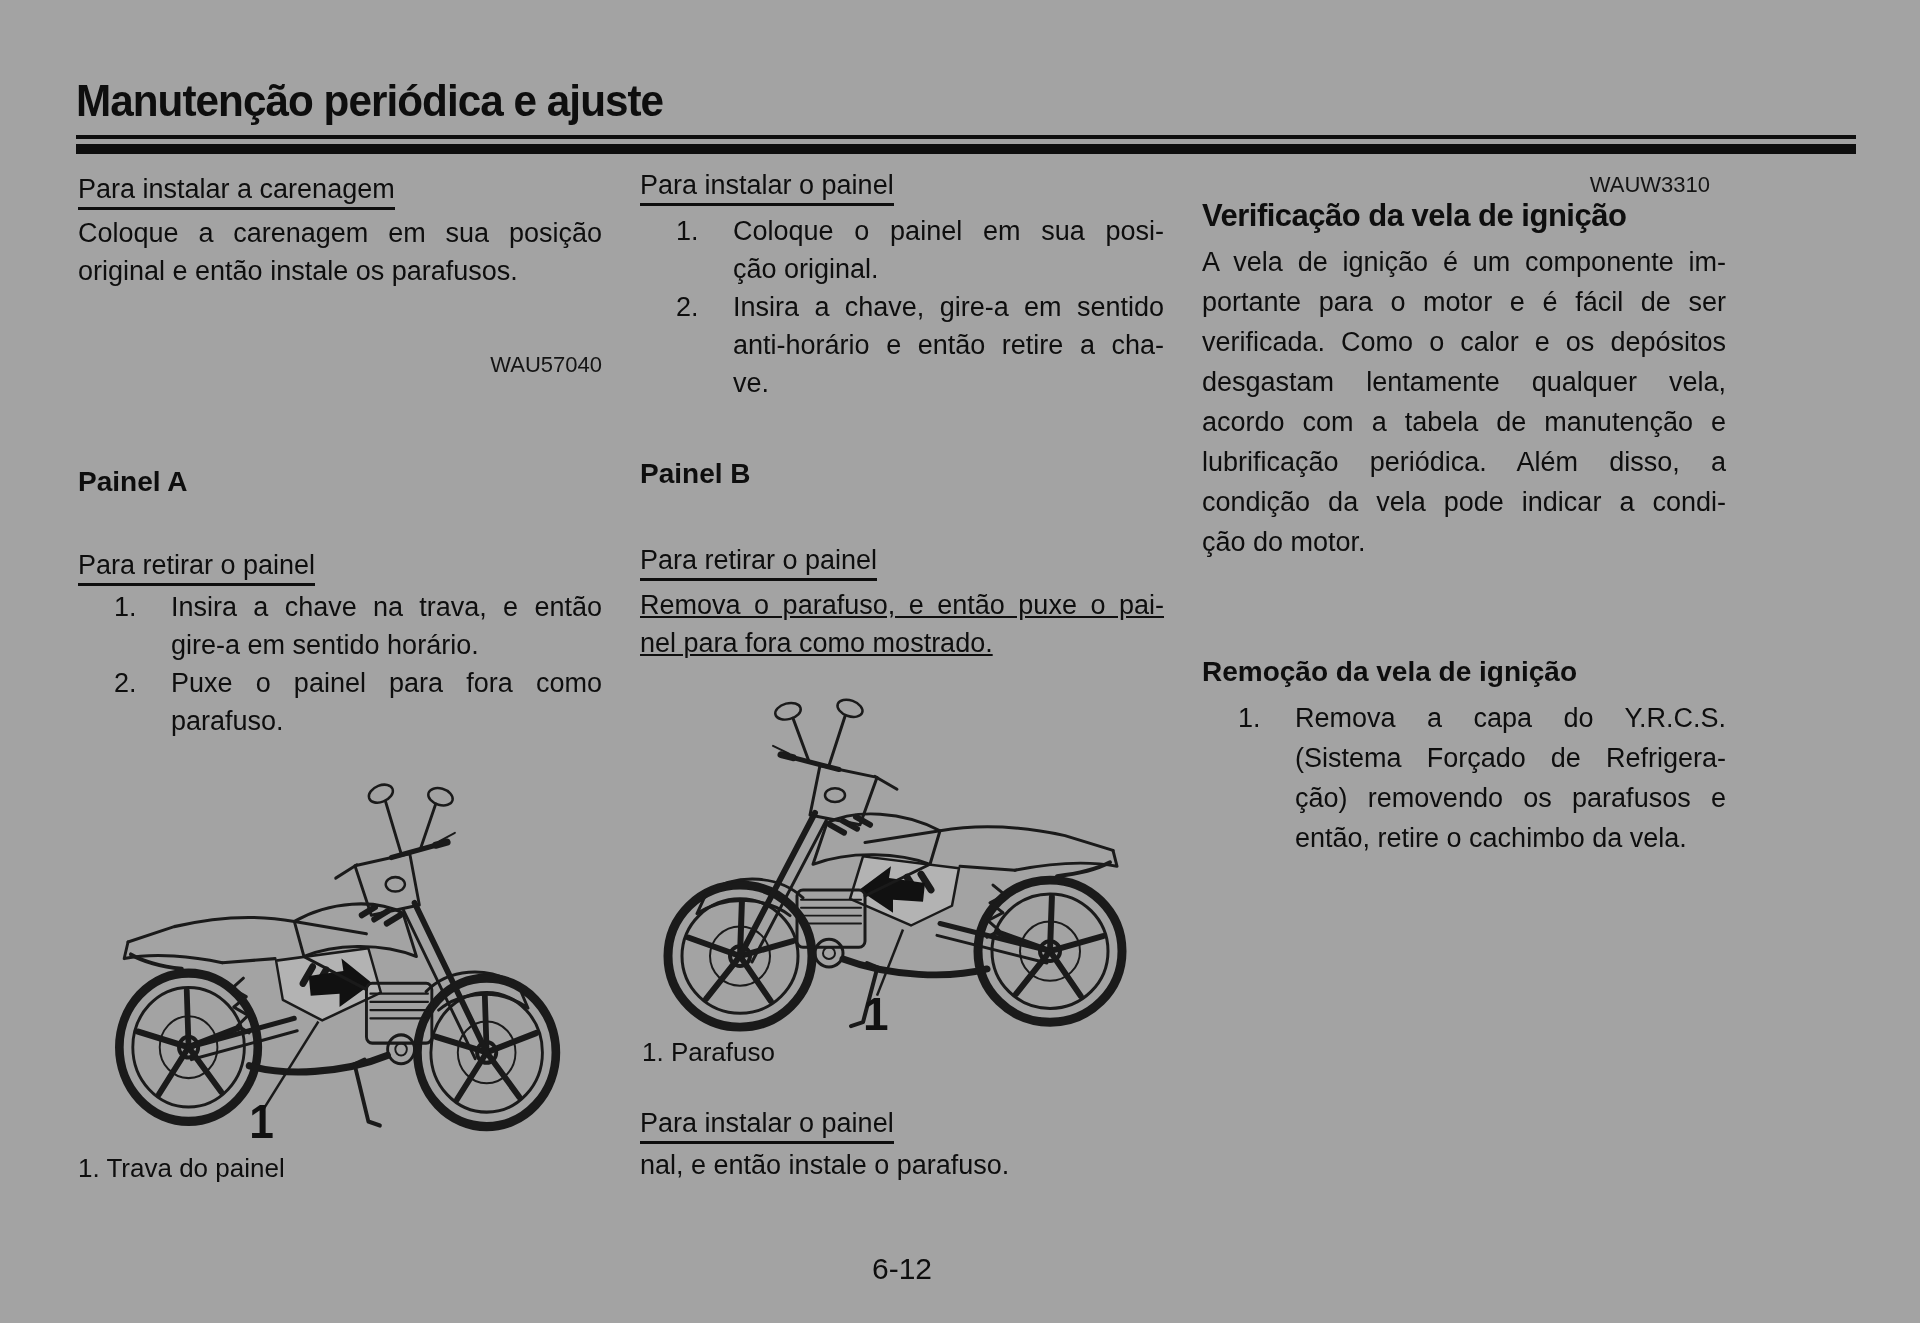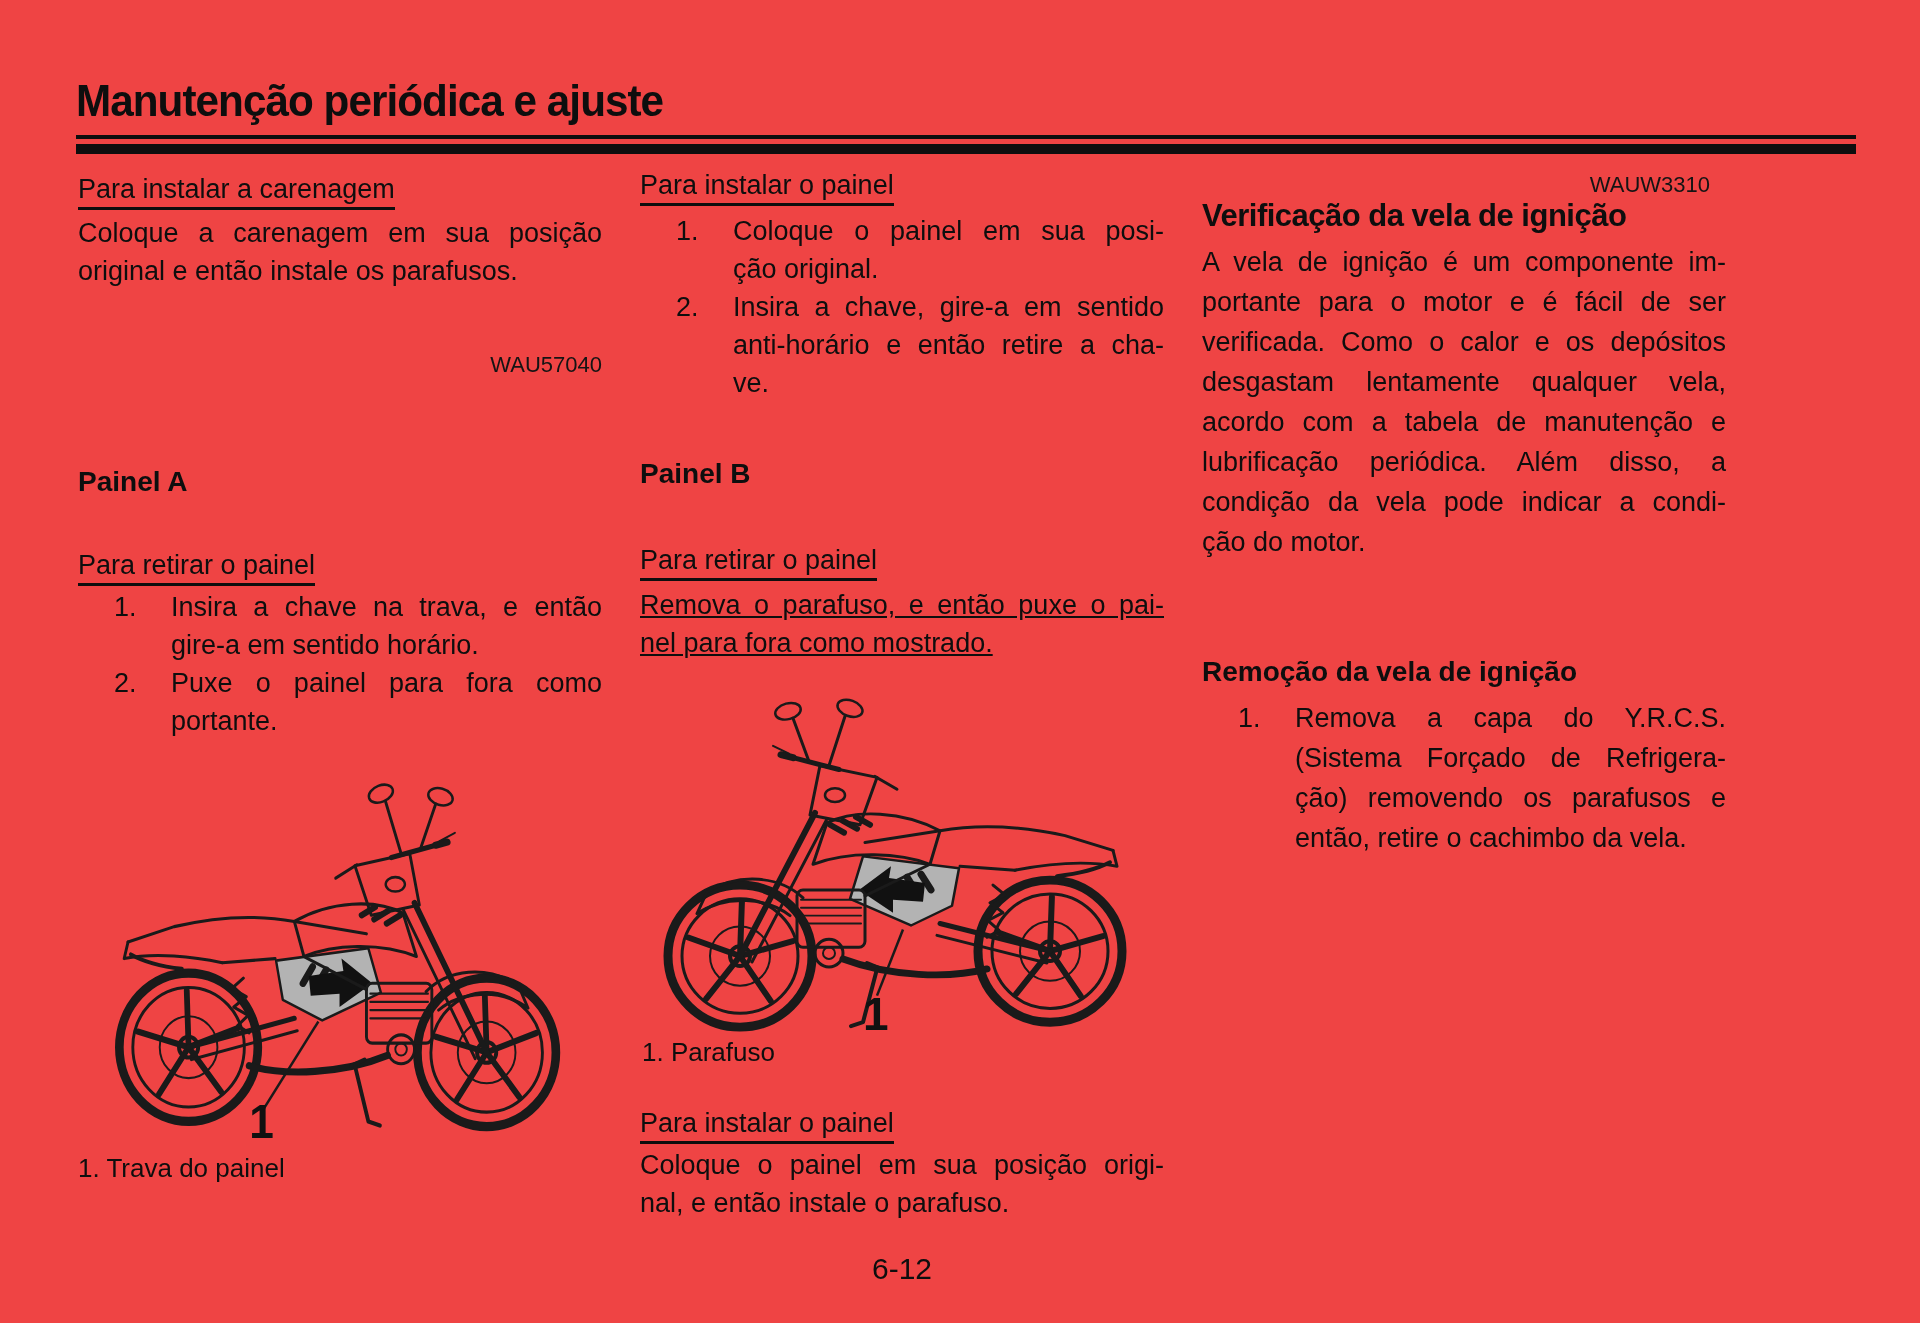--- a/index.html
+++ b/index.html
@@ -1,17 +1,17 @@
 <!DOCTYPE html>
 <html><head>
 <meta charset="utf-8">
 <style>
   html,body { margin:0; padding:0; background:#ffffff; }
   .page {
-    position:relative; width:1920px; height:1323px; background:#ef4444;
+    position:relative; width:1920px; height:1323px; background:#a3a3a3;
     font-family:"Liberation Sans","DejaVu Sans",sans-serif; color:#0e0e0e;
     overflow:hidden;
   }
   .abs { position:absolute; }
   .t27  { font-size:27px; line-height:38px; }
   .t27r { font-size:27px; line-height:40px; }
   .j { text-align:justify; text-align-last:justify; }
   .uh { font-size:27px; line-height:34px; }
   .uh span { border-bottom:3px solid #0e0e0e; padding-bottom:3px; }
   .code { font-size:22px; line-height:26px; text-align:right; color:#141414; }
@@ -138,21 +138,21 @@
   </div>
   <div class="abs t27" style="left:78px; top:588px; width:524px;">
     <div class="step">
       <span class="num">1.</span>
       <div class="j">Insira a chave na trava, e então</div>
       <div>gire-a em sentido horário.</div>
     </div>
     <div class="step">
       <span class="num">2.</span>
       <div class="j">Puxe o painel para fora como</div>
-      <div>portante.</div>
+      <div>parafuso.</div>
     </div>
   </div>
 
   <div class="abs figure" style="left:78px; top:738px;">
     <svg width="500" height="402" viewBox="0 0 520 390" preserveAspectRatio="none">
       <use href="#bike"></use>
       <path d="M250,275 L193,360" stroke="#1a1a1a" stroke-width="2.5" fill="none"></path>
       <text x="178" y="388" font-size="46" font-weight="bold" fill="#111" font-family="Liberation Sans, sans-serif">1</text>
     </svg>
   </div>
@@ -191,21 +191,20 @@
       <path d="M258,278 L232,345" stroke="#1a1a1a" stroke-width="2.5" fill="none"></path>
       <text x="218" y="380" font-size="46" font-weight="bold" fill="#111" font-family="Liberation Sans, sans-serif">1</text>
     </svg>
   </div>
   <div class="abs caption" style="left:642px; top:1036px;">1. Parafuso</div>
 
   <div class="abs uh" style="left:640px; top:1106px;">
     <span>Para instalar o painel</span>
   </div>
   <div class="abs t27" style="left:640px; top:1146px; width:524px;">
-    <div class="j">Coloque o painel em sua posição origi-</div>
     <div>nal, e então instale o parafuso.</div>
   </div>
   <div class="abs pagenum" style="left:640px; top:1228px; width:524px;">6-12</div>
 
   <div class="abs code" style="left:1202px; top:172px; width:508px;">WAUW3310</div>
   <div class="abs h-sec" style="left:1202px; top:198px;">Verificação da vela de ignição</div>
   <div class="abs t27r" style="left:1202px; top:242px; width:524px;">
     <div class="j">A vela de ignição é um componente im-</div>
     <div class="j">portante para o motor e é fácil de ser</div>
     <div class="j">verificada. Como o calor e os depósitos</div>

